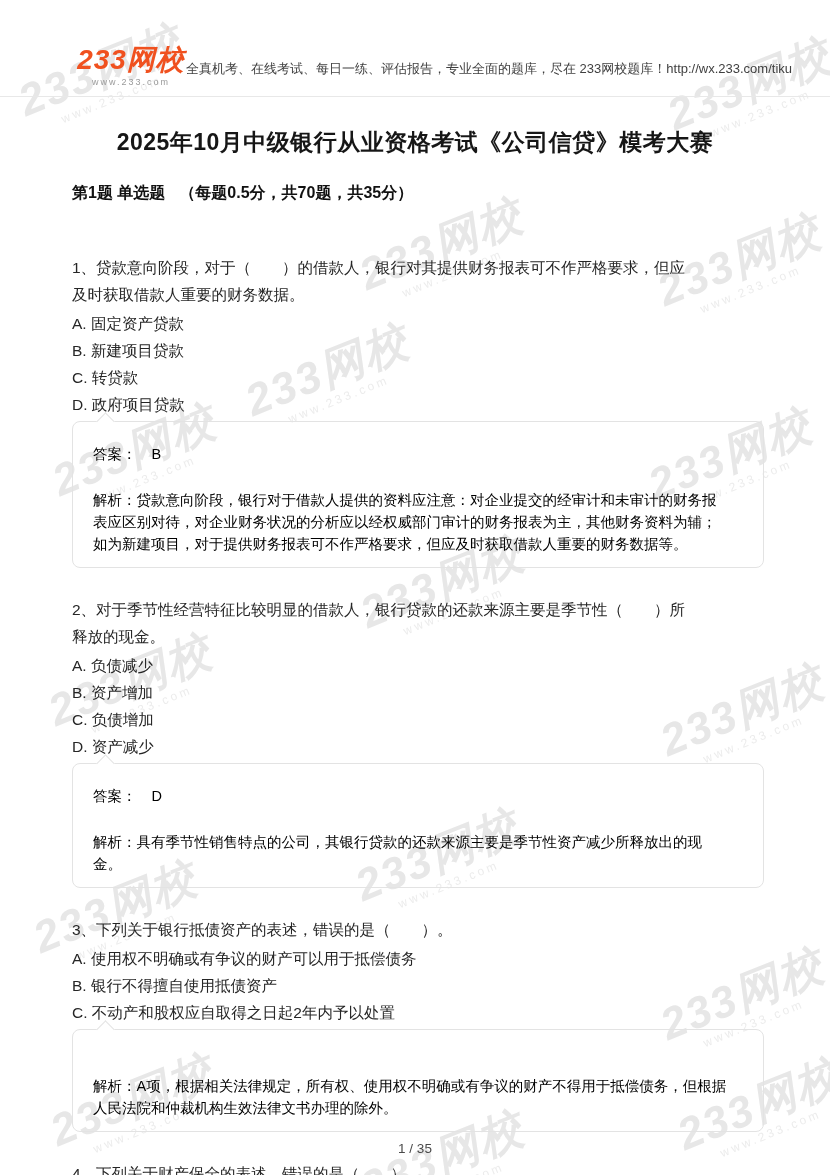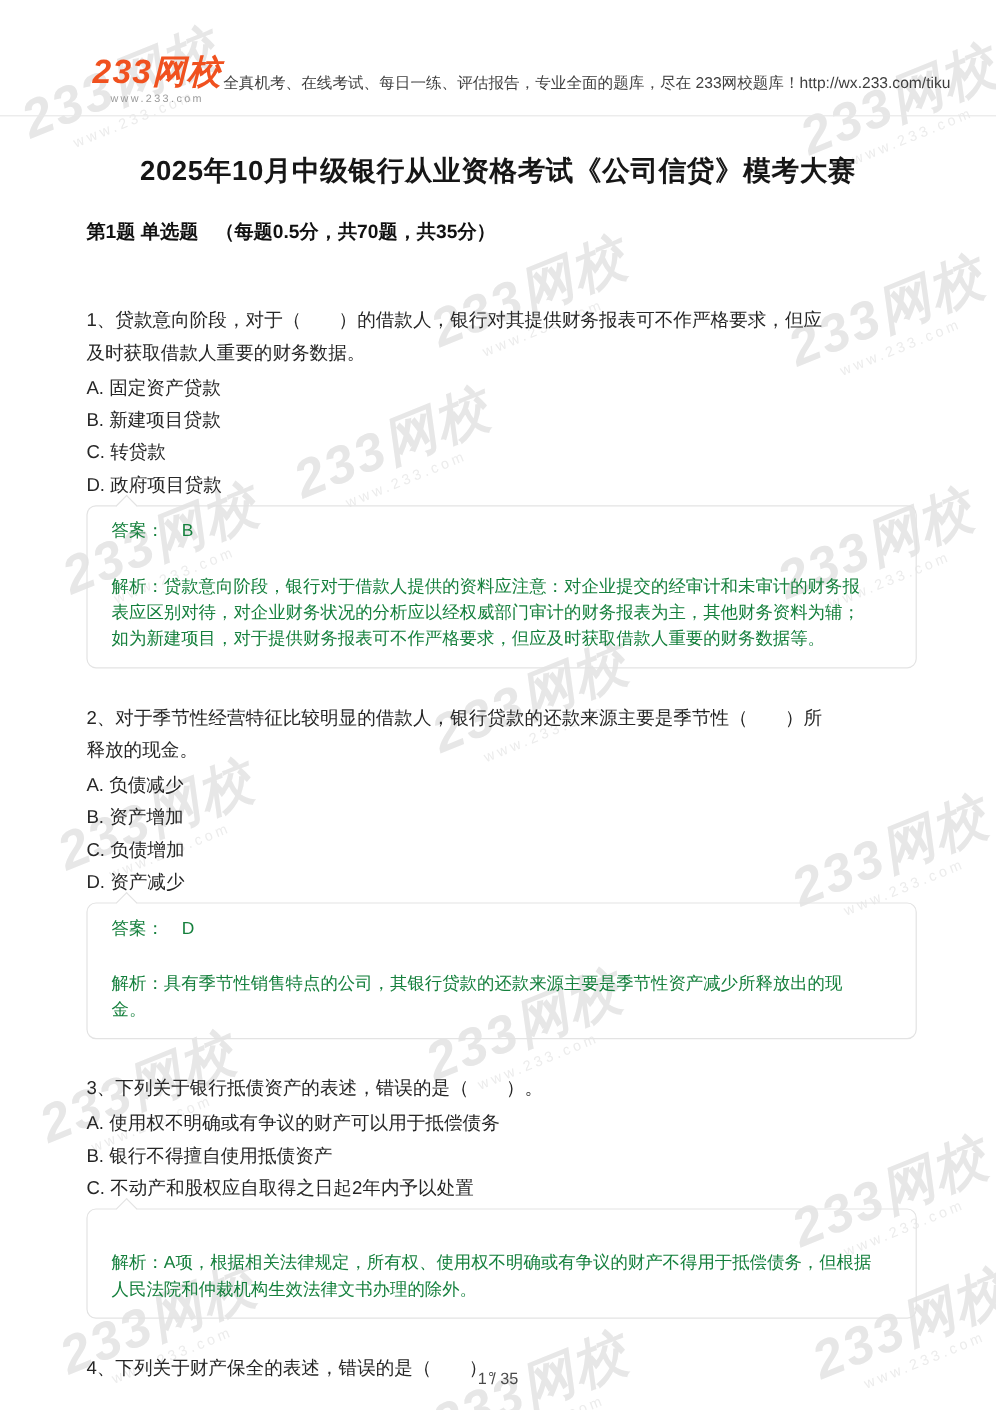--- a/index.html
+++ b/index.html
@@ -29,21 +29,21 @@
   .section-meta { margin-left:14px; }
 
   .doc { position:absolute; top:222px; left:72px; width:692px; }
 
   .question { font-size:15.5px; color:#262626;margin-top:32px; }
   .question + .question { margin-top:28px; }
   .stem { margin:0; line-height:27px; white-space:pre-line; }
   .options { margin-top:2px; }
   .option { line-height:27px; }
 
-  .answer-box { position:relative; margin-top:3px; border:1px solid #e3e3e3; border-radius:8px; padding:10px 18px 12px 20px; font-size:14.5px; color:#15803d; background:transparent; }
+  .answer-box { position:relative; margin-top:3px; border:1px solid #e3e3e3; border-radius:8px; padding:21px 18px 12px 20px; font-size:14.5px; color:#000000; background:transparent; }
   .answer-box::before { content:""; position:absolute; top:-7px; left:26px; width:12px; height:12px; background:#ffffff; border-left:1px solid #e3e3e3; border-top:1px solid #e3e3e3; transform:rotate(45deg); }
   .ans-line { line-height:22px; }
   .ans-val { margin-left:15px; }
   .analysis { line-height:22px; margin-top:2px; white-space:pre-line; }
 
   .page-footer { position:absolute; top:1141px; left:0; width:100%; text-align:center; font-family:Liberation Sans, sans-serif; font-size:13.5px; color:#4a4a4a; }
 </style>
 </head>
 <body>
 

